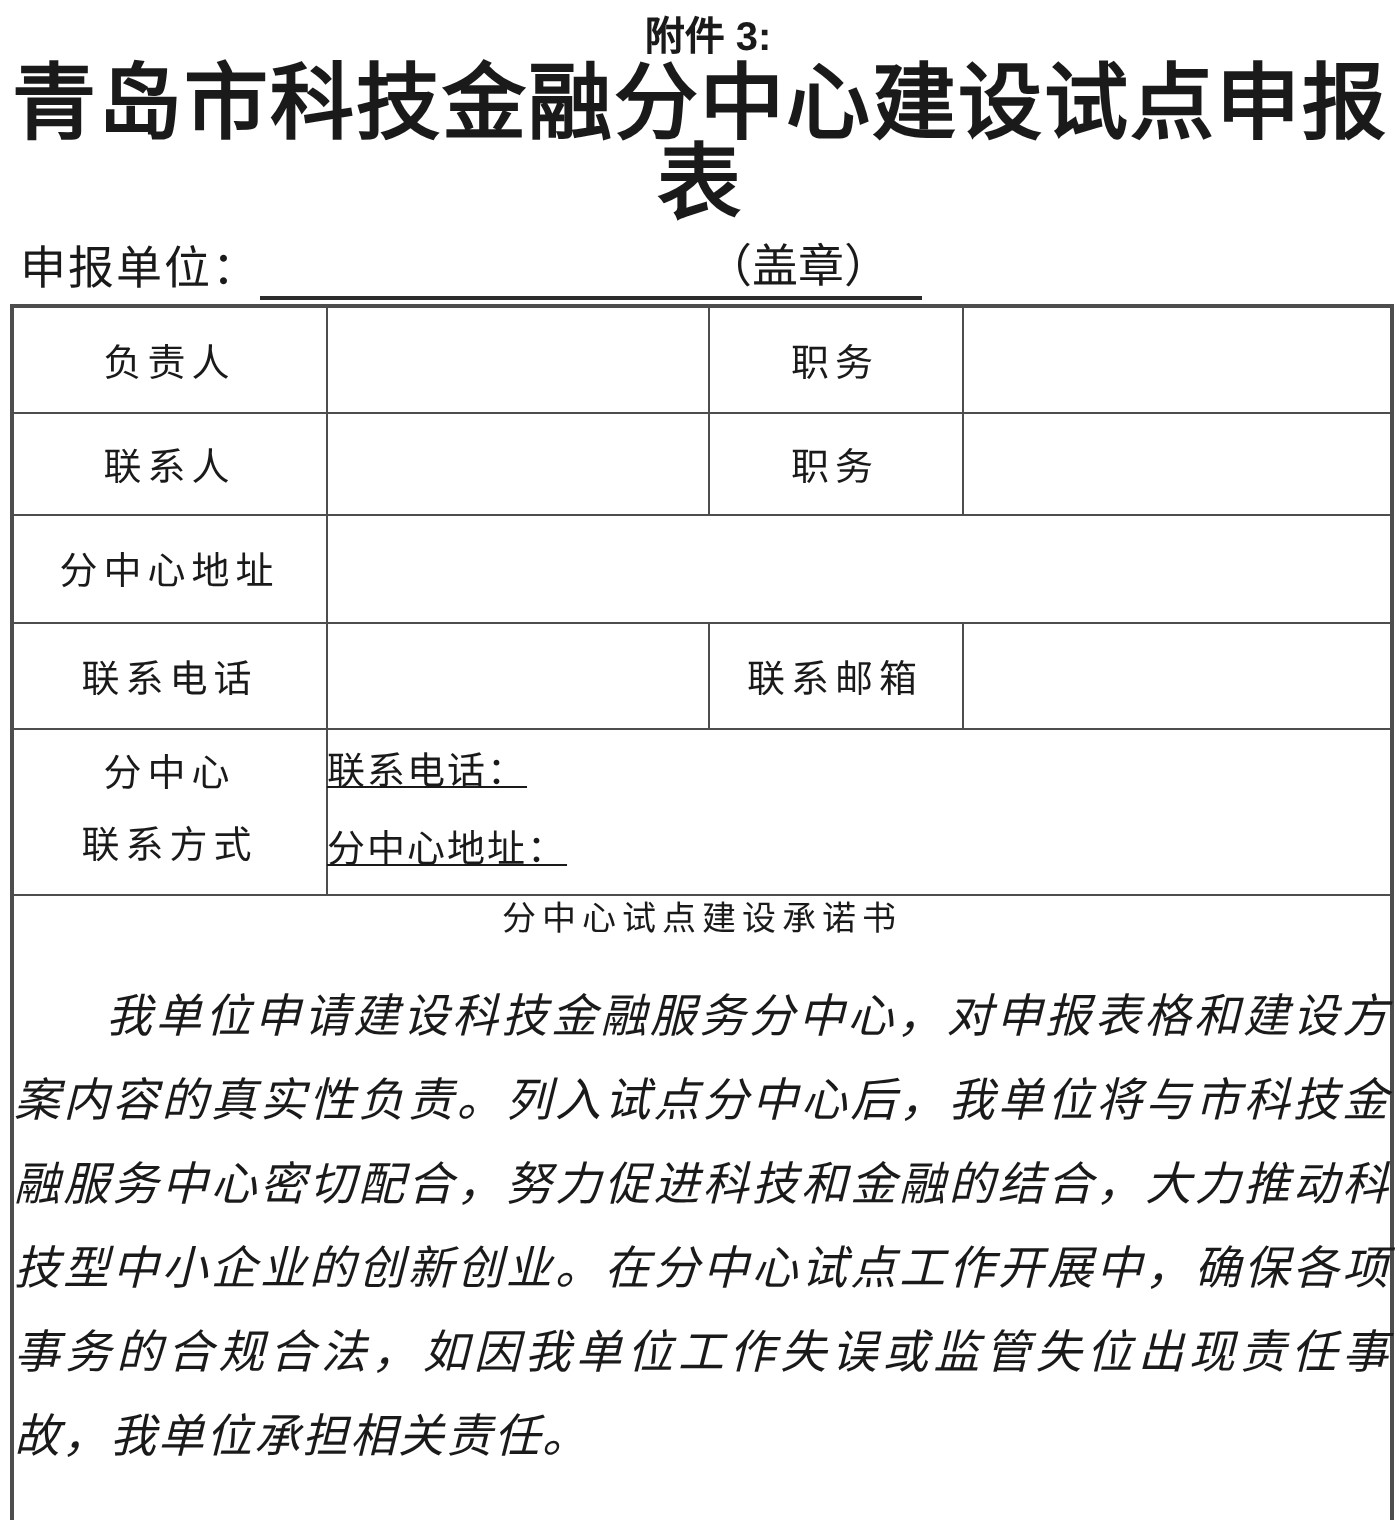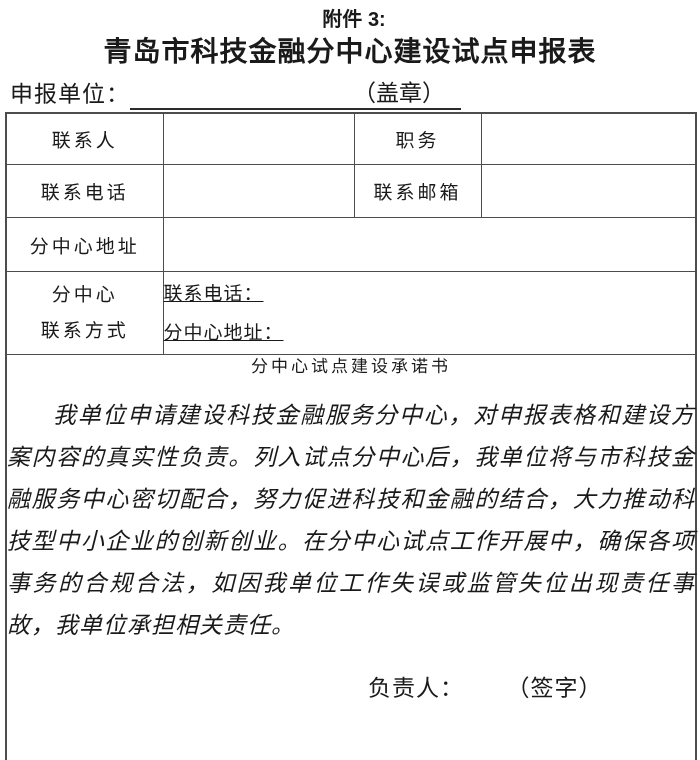--- a/index.html
+++ b/index.html
@@ -22,21 +22,21 @@
     margin: 6px 0 0 8px;
     font-family: "Liberation Sans", "DejaVu Sans", sans-serif;
     font-size: 20px;
     font-weight: 700;
     line-height: 26px;
     text-align: center;
   }
   .doc-title {
     text-align: center;
     font-family: "Liberation Sans", "DejaVu Sans", sans-serif;
-    font-size: 28px;
+    font-size: 42px;
     font-weight: 700;
     line-height: 40px;
     letter-spacing: 1px;
     margin-top: 0;
   }
   .applicant-line {
     margin: 8px 0 2px 10px;
     font-size: 23px;
     line-height: 30px;
     white-space: nowrap;
@@ -134,35 +134,41 @@
   </div>
 
   <table class="form-table">
     <colgroup>
       <col style="width:157px">
       <col style="width:191px">
       <col style="width:127px">
       <col style="width:215px">
     </colgroup>
     <tbody>
+      <tr style="height:53px">
+        <td class="label-cell">负责人</td>
+        <td class="value-cell"></td>
+        <td class="label-cell">职务</td>
+        <td class="value-cell"></td>
+      </tr>
       <tr style="height:51px">
         <td class="label-cell">联系人</td>
         <td class="value-cell"></td>
         <td class="label-cell">职务</td>
         <td class="value-cell"></td>
       </tr>
+      <tr style="height:54px">
+        <td class="label-cell">分中心地址</td>
+        <td class="value-cell" colspan="3"></td>
+      </tr>
       <tr style="height:53px">
         <td class="label-cell">联系电话</td>
         <td class="value-cell"></td>
         <td class="label-cell">联系邮箱</td>
         <td class="value-cell"></td>
-      </tr>
-      <tr style="height:54px">
-        <td class="label-cell">分中心地址</td>
-        <td class="value-cell" colspan="3"></td>
       </tr>
       <tr style="height:83px">
         <td class="label-cell stack-label">
           <div>分中心</div>
           <div>联系方式</div>
         </td>
         <td class="contact-value-cell" colspan="3">
           <div class="contact-line">
             <span>联系电话：</span><span></span>
           </div>

